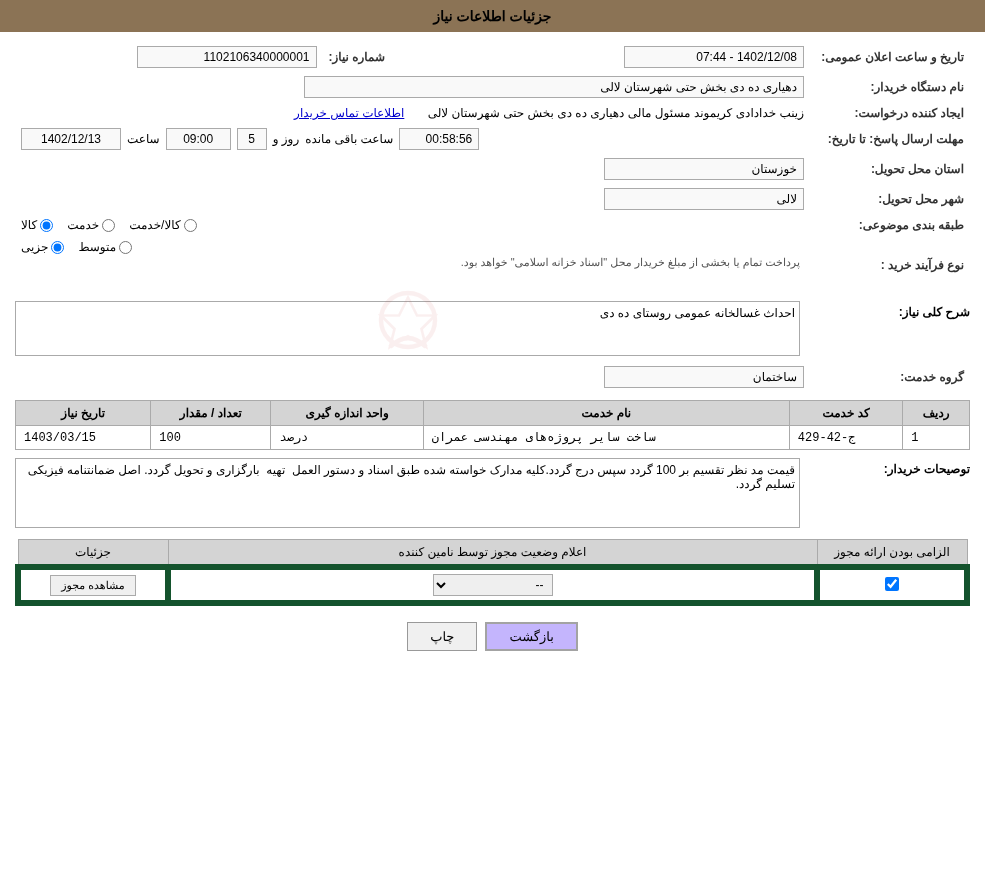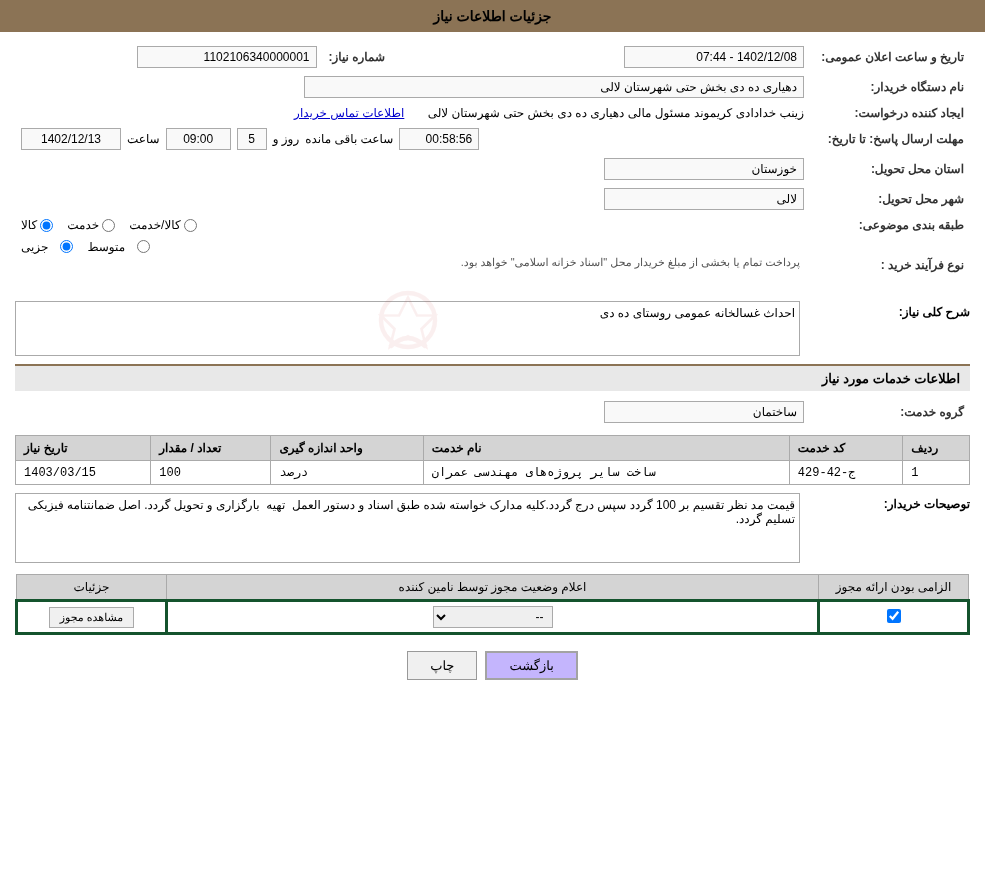--- a/index.html
+++ b/index.html
@@ -82,33 +82,33 @@
       gap: 3px;
     }
     .process-row {
       display: flex;
       gap: 14px;
       align-items: center;
       justify-content: flex-end;
     }
     .process-item {
       display: flex;
-      align-items: flex-start;
-      gap: 12px;
+      align-items: flex-end;
+      gap: 3px;
     }
     .grid-table {
       width: 100%;
       border-collapse: collapse;
       margin: 6px 0;
     }
     .grid-table th {
       background: #d4d4d4;
       border: 1px solid #aaa;
       padding: 5px 8px;
-      text-align: left;
+      text-align: center;
       font-weight: bold;
     }
     .grid-table td {
       border: 1px solid #aaa;
       padding: 4px 8px;
       text-align: left;
       font-family: Liberation Mono, monospace;
     }
     .grid-table tr:nth-child(even) td {
       background: #f5f5f5;
@@ -163,21 +163,21 @@
       margin: 6px 0;
     }
     .perm-table th {
       background: #d4d4d4;
       border: 1px solid #aaa;
       padding: 5px 8px;
       text-align: center;
       font-weight: normal;
     }
     .perm-table td {
-      border: 3px solid #14532d;
+      border: 6px solid #14532d;
       padding: 4px 8px;
       text-align: center;
     }
     .view-btn {
       background: #f0f0f0;
       border: 1px solid #aaa;
       padding: 3px 10px;
       font-family: Tahoma, Arial, sans-serif;
       font-size: 11px;
       cursor: pointer;
@@ -330,21 +330,20 @@
         <svg style="position:absolute;top:50%;left:50%;transform:translate(-50%,-50%);opacity:0.08;width:90px;height:90px;pointer-events:none;" viewBox="0 0 100 100">
           <circle cx="50" cy="40" r="30" fill="none" stroke="#c44" stroke-width="5"></circle>
           <path d="M30 70 Q50 50 70 70" fill="none" stroke="#c44" stroke-width="5"></path>
           <polygon points="50,15 60,35 80,35 65,50 70,70 50,58 30,70 35,50 20,35 40,35" fill="none" stroke="#c44" stroke-width="3"></polygon>
         </svg>
         <textarea class="shrh-box" readonly="" style="">احداث غسالخانه عمومی روستای ده دی</textarea>
 
       </div>
     </div>
 
-    <div class="section-header">اطلاعات خدمات مورد نیاز</div>
 
     <table class="info-table">
       <tbody>
           <tr>
         <td class="label-cell">گروه خدمت:</td>
         <td class="value-cell">
           <input class="input-box input-readonly" type="text" style="width: 200px;" readonly="" value="ساختمان">
         </td>
       </tr>
     </tbody>

